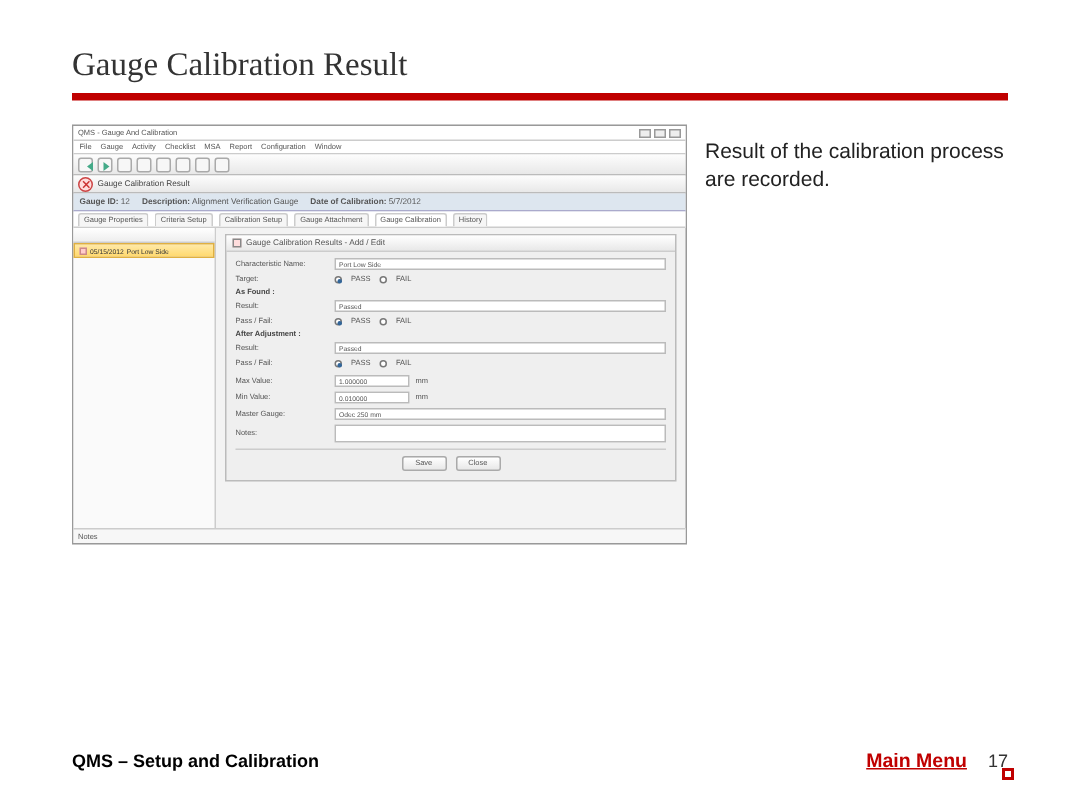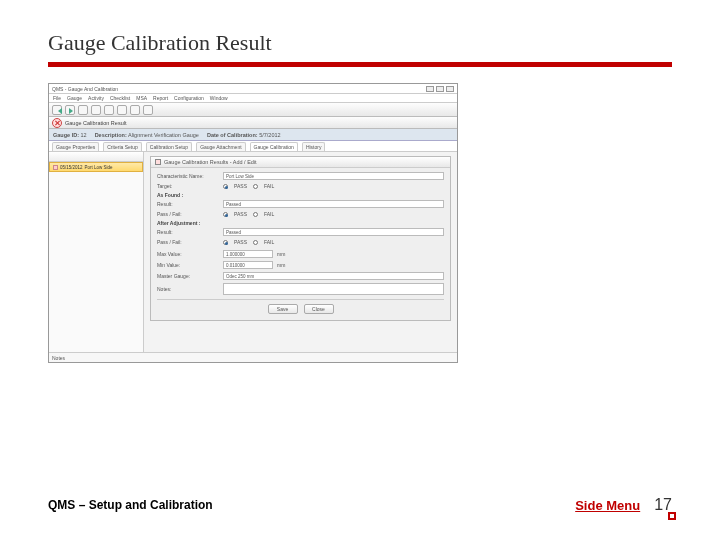--- a/index.html
+++ b/index.html
@@ -41,21 +41,21 @@
   .radio-dot{width:5px;height:5px;border:1px solid #777;border-radius:3px;background:#fff;display:inline-block;position:relative;}
   .radio-dot.on::after{content:"";position:absolute;left:1px;top:1px;width:3px;height:3px;background:#369;border-radius:2px;}
   .dlg-btns{display:flex;justify-content:center;gap:6px;padding:4px 0 2px 0;border-top:1px solid #ccc;margin-top:4px;}
   .dlg-btn{width:30px;height:10px;border:1px solid #aaa;background:linear-gradient(#fff,#e8e8e8);font-size:5px;display:flex;align-items:center;justify-content:center;border-radius:2px;}
   .app-notes{height:10px;background:#f7f7f7;border-top:1px solid #ccc;padding:0 3px;font-size:5px;display:flex;align-items:center;}
   .right-col { flex:1; font-size: 14px; line-height:1.35; color:#222; padding-top:8px;}
   .footer { position:absolute; left:48px; right:48px; bottom:26px; display:flex; justify-content:space-between; align-items:center; font-size:12px; }
   .footer-left{font-weight:bold;}
   .footer-right{display:flex;align-items:center;gap:14px;}
   .mainmenu-link{color:#c00000;font-weight:bold;text-decoration:underline;font-size:13px;}
-  .pagenum{color:#333;font-size:16px;}
+  .pagenum{color:#333;font-size:12px;}
   .deco{position:absolute;right:44px;bottom:20px;width:8px;height:8px;border:2px solid #c00000;}
   .win-btns{display:flex;gap:2px;}
   .win-btn{width:8px;height:6px;border:1px solid #999;background:#eee;}
 </style>
 </head>
 <body>
 
 <div class="slide">
   <div class="title">Gauge Calibration Result</div>
 
@@ -186,23 +186,24 @@
                 <span class="dlg-btn">Save</span>
                 <span class="dlg-btn">Close</span>
               </div>
             </div>
           </div>
         </div>
       </div>
       <div class="app-notes">Notes</div>
     </div>
 
+    <div class="right-col">Result of the calibration process are recorded.</div>
   </div>
 </div>
 
 <div class="footer">
   <span class="footer-left">QMS – Setup and Calibration</span>
   <span class="footer-right">
-    <span class="mainmenu-link">Side Menu</span>
+    <span class="mainmenu-link">Main Menu</span>
     <span class="pagenum">17</span>
   </span>
 </div>
 <div class="deco"></div>
 
 </body></html>

